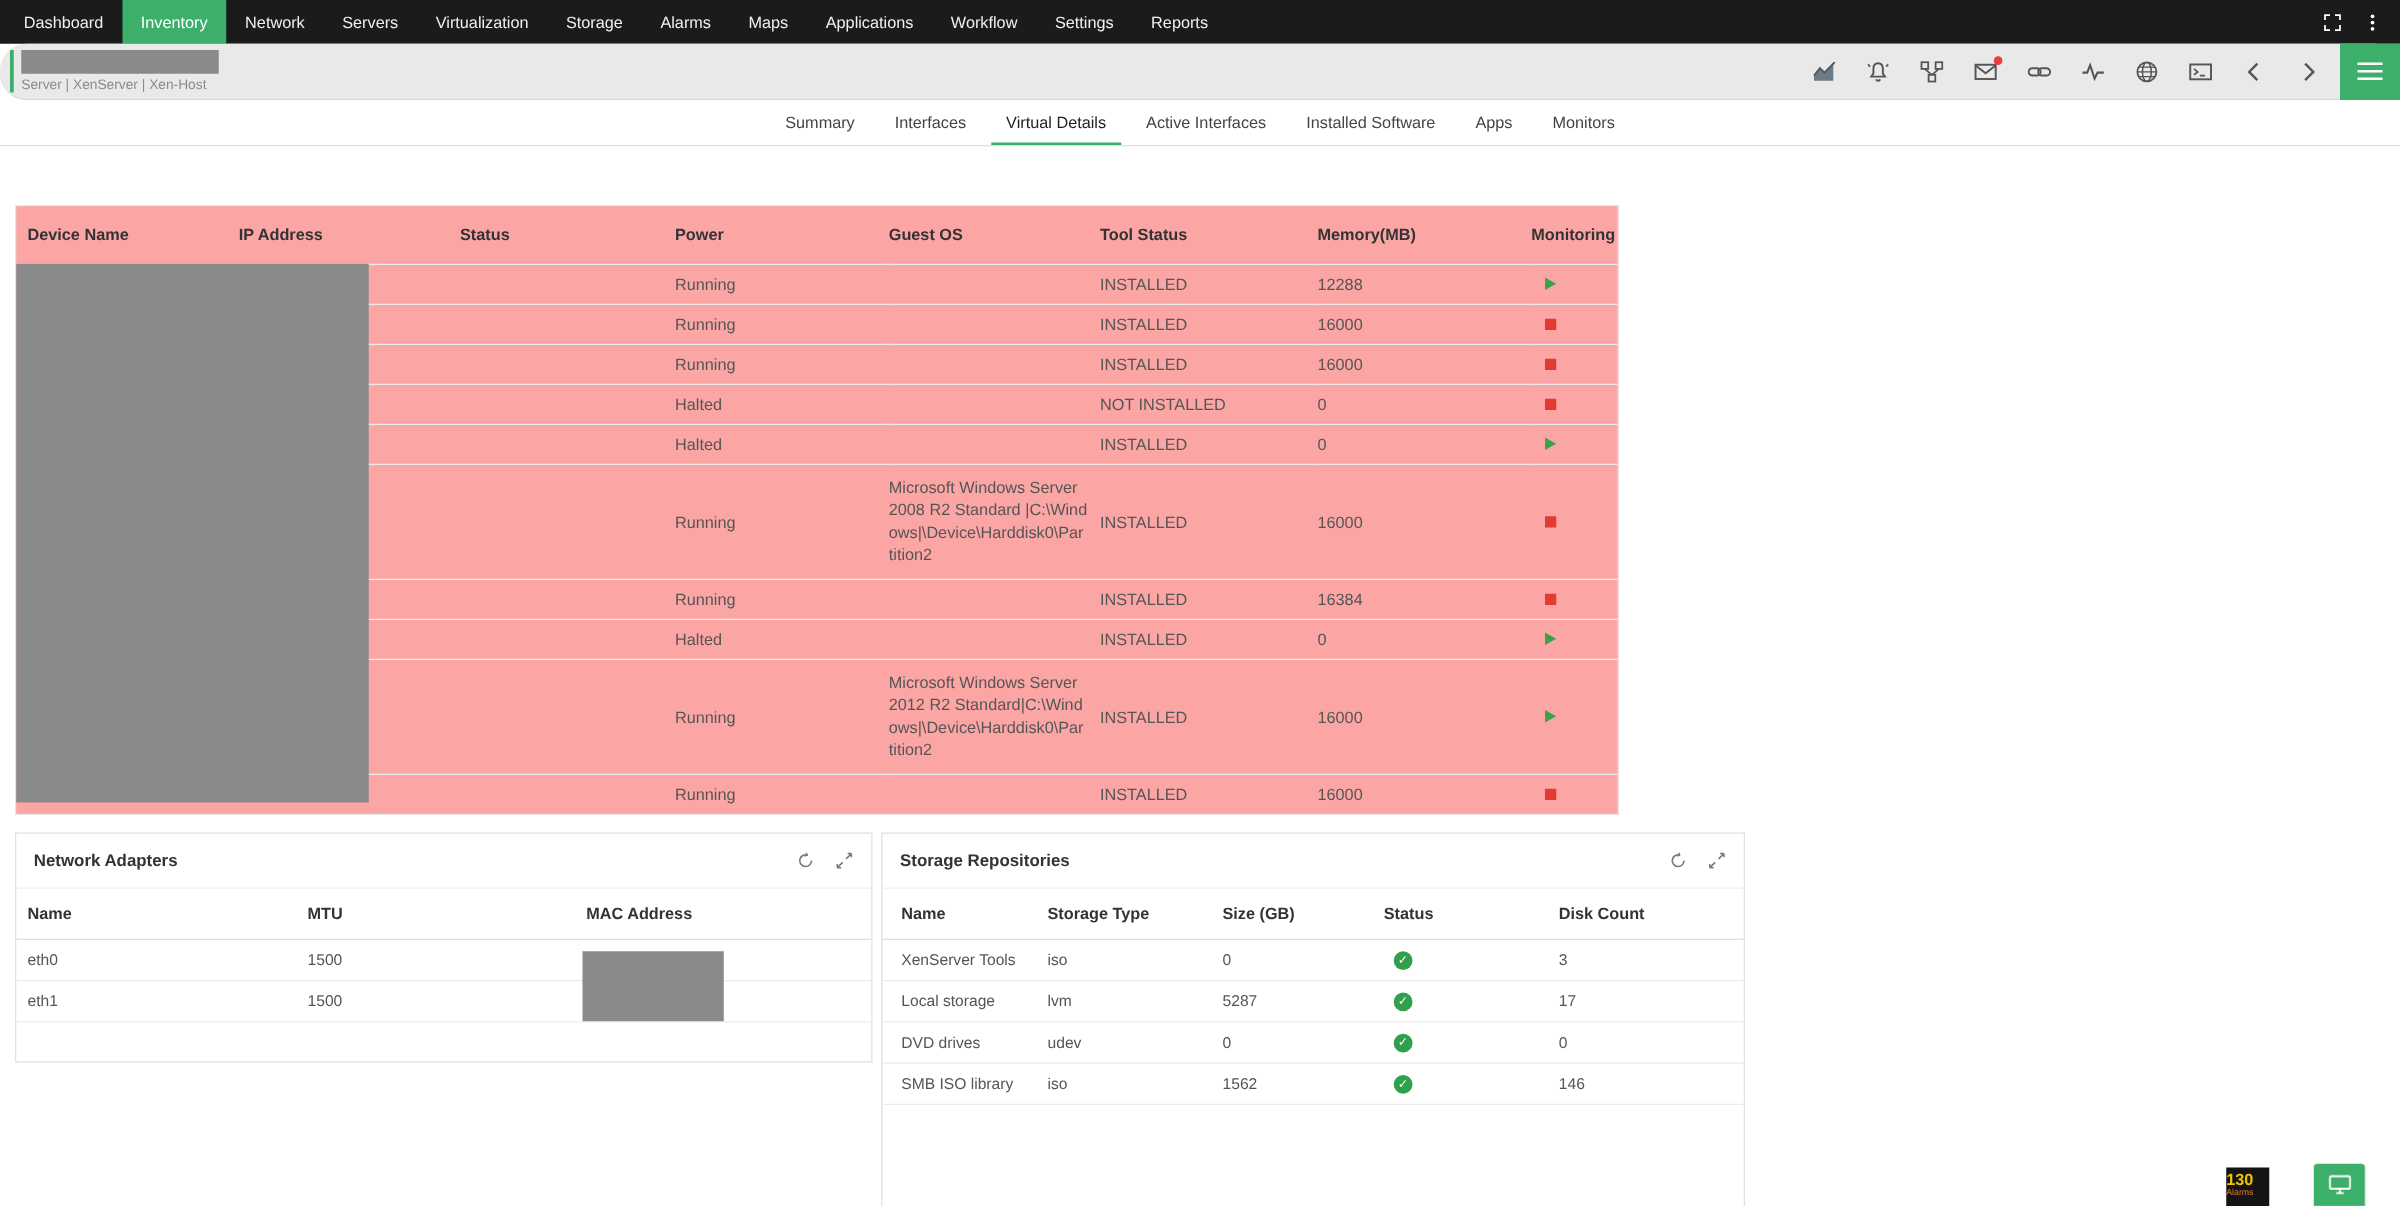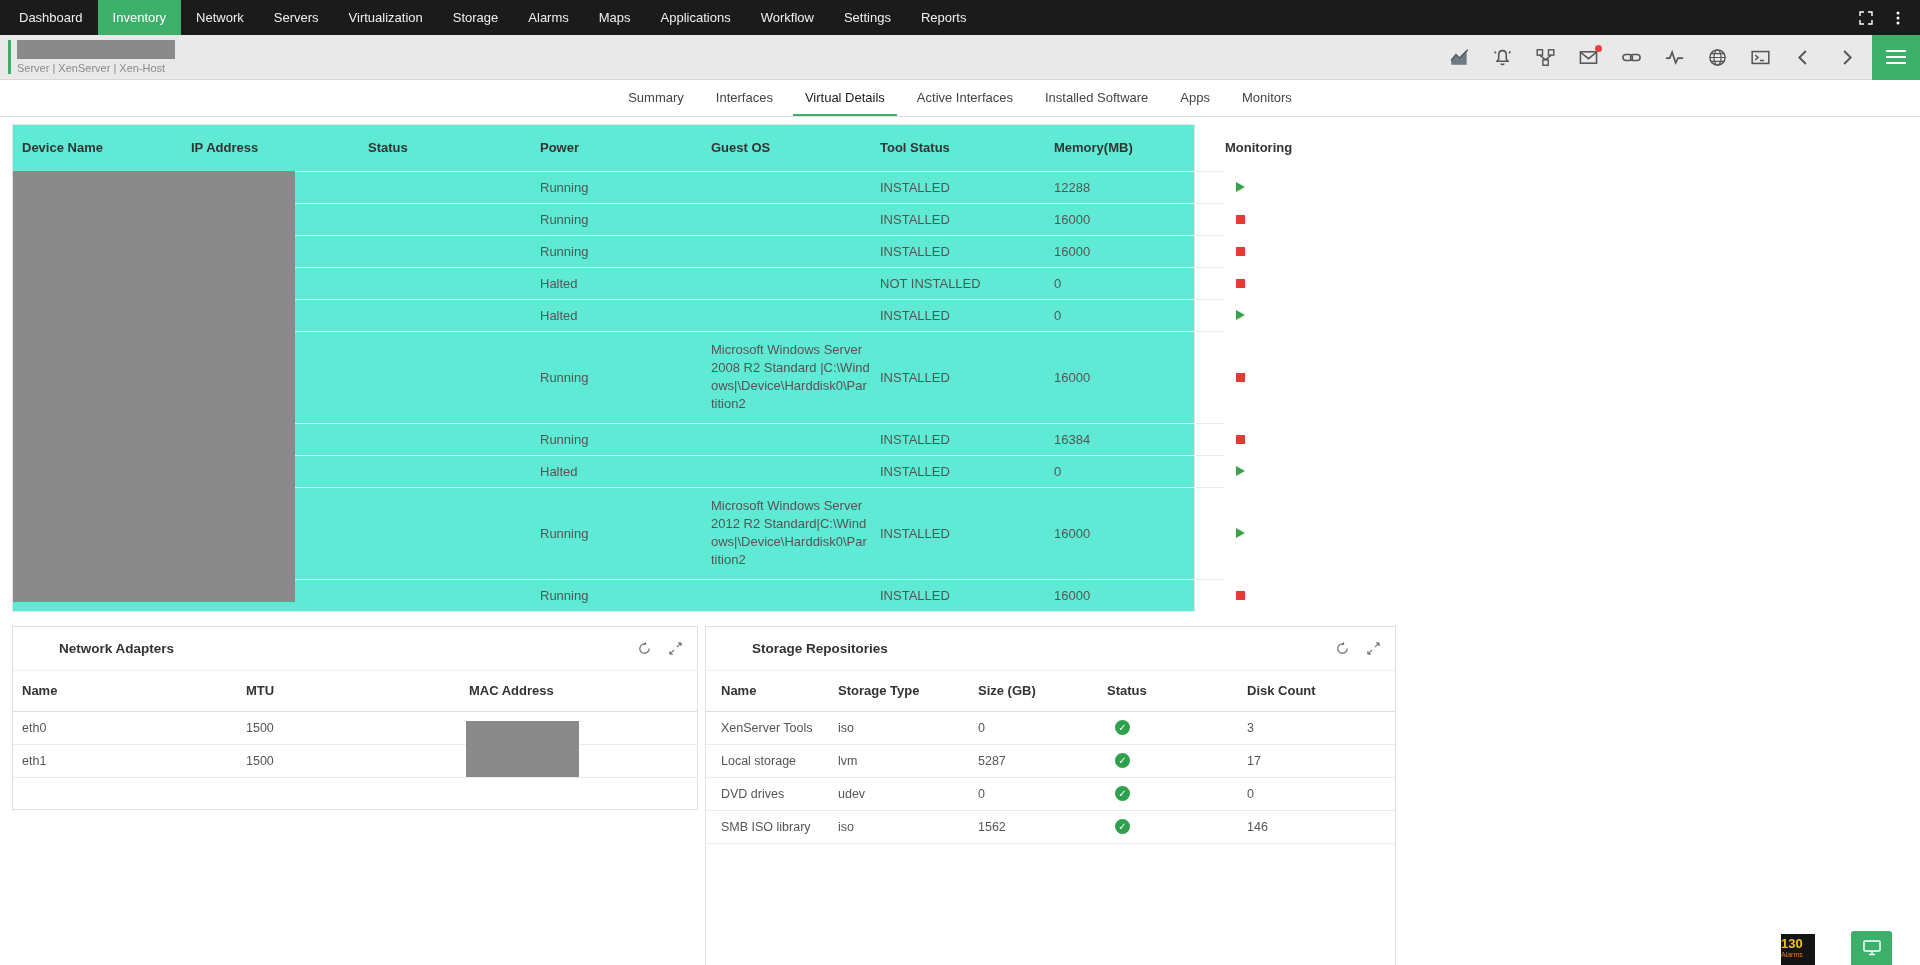--- a/index.html
+++ b/index.html
@@ -10,56 +10,56 @@
     font-family:"Liberation Sans","DejaVu Sans",sans-serif;
   }
   
   .topnav { height:35px; background:#1b1b1b; display:flex; align-items:stretch;justify-content:center; }
   .nav-items { display:flex; align-items:stretch; padding-left:4px; }
   .nav-item { display:flex; align-items:center; padding:0 15px; font-size:13px; color:#f0f0f0; cursor:pointer; white-space:nowrap; }
   .nav-item.active { background:var(--green); color:#fff; }
   .nav-right { margin-left:auto; display:flex; align-items:center; gap:16px; padding-right:14px; }
   .nav-icon { width:16px; height:16px; display:inline-block; cursor:pointer; }
   
-  .toolbar { height:45px; background:#e9e9e9; border-bottom:1px solid #d8d8d8; display:flex; align-items:center; padding-left:8px; position:relative; }
+  .toolbar { height:45px; background:#e9e9e9; border-bottom:1px solid #d8d8d8; display:flex; align-items:center; padding-left:8px; position:relative;border-radius:21px; }
   .severity-bar { width:3px; height:34px; background:var(--green); margin-right:6px; flex:none; }
   .device-meta { display:flex; flex-direction:column; justify-content:center; }
   .device-name-redacted { width:158px; height:19px; background:#8a8a8a; }
   .breadcrumb { font-size:11px; color:#8a8a8a; margin-top:3px; white-space:nowrap; }
   .toolbar-icons { margin-left:auto; display:flex; align-items:center; gap:24px; padding-right:16px; }
   .tb-icon { position:relative; width:19px; height:19px; display:inline-block; cursor:pointer; }
   .badge-dot { position:absolute; top:-3px; right:-4px; width:7px; height:7px; border-radius:50%; background:#e8413c; }
   .hamburger { width:48px; height:45px; background:var(--green); border:none; display:flex; flex-direction:column; justify-content:center; align-items:center; gap:4px; cursor:pointer; flex:none; }
   .hamburger span { width:20px; height:2px; background:#fff; display:block; }
   
   .tabsbar { height:37px; background:#fff; border-bottom:1px solid #e0e0e0; display:flex; justify-content:center; gap:8px; }
   .tab { display:flex; align-items:center; padding:0 12px; font-size:13px; color:#444; border-bottom:2px solid transparent; cursor:pointer; white-space:nowrap; }
   .tab.active { border-bottom-color:var(--green); color:#222; }
   
   main { padding:7px 0 0 12px; }
-  .vm-panel { position:relative; width:1183px; border:1px solid #e4e4e4; background:#5eead4; }
+  .vm-panel { position:relative; width:1283px; border:1px solid #e4e4e4; background:#fca5a5;margin-top:40px; }
   table { border-collapse:collapse; width:100%; table-layout:fixed; }
   .vm-panel thead th { height:46px; font-size:13px; font-weight:bold; color:var(--ink); text-align:left; vertical-align:middle; padding:0; }
   .vm-panel th:first-child, .vm-panel td:first-child { padding-left:9px; }
   .vm-panel tbody td { height:32px; font-size:13px; color:var(--body); vertical-align:middle; border-top:1px solid var(--line); padding:0; }
   .vm-panel tr.tall td { height:92px; }
   .guest-cell { line-height:18px; padding-right:10px !important; word-break:break-all; }
   .c-mon { padding-left:11px !important; }
   .mon-play { display:inline-block; width:0; height:0; border-style:solid; border-width:5px 0 5px 9px; border-color:transparent transparent transparent #3aa24b; cursor:pointer; }
   .mon-stop { display:inline-block; width:9px; height:9px; background:#e23c32; cursor:pointer; }
   .redaction-overlay { position:absolute; left:0; top:46px; width:282px; height:431px; background:#8a8a8a; z-index:2; }
   .show-all-row { border-top:1px solid var(--line); height:28px; display:flex; align-items:center; justify-content:center; }
   .show-all-link { font-size:13px; color:#333; cursor:pointer; text-decoration:none; }
   
   .bottom-panels { display:flex; gap:7px; margin-top:14px; width:1384px; }
   .panel { border:1px solid #e0e0e0; background:#fff; position:relative; }
   .net-panel { width:686px; height:184px; }
   .storage-panel { width:691px; height:354px; }
   .panel-header { height:44px; display:flex; align-items:center; padding:0 14px; border-bottom:1px solid #f0f0f0; }
-  .panel-title { font-weight:bold; font-size:13.5px; color:var(--ink); flex:1;margin-left:32px; }
+  .panel-title { font-weight:bold; font-size:13.5px; color:var(--ink); flex:1; }
   .panel-actions { display:flex; align-items:center; gap:16px; }
   .panel-action-icon { width:15px; height:15px; display:inline-block; cursor:pointer; }
   .panel thead th { height:40px; font-size:13px; font-weight:bold; color:var(--ink); text-align:left; vertical-align:middle; border-bottom:1px solid #ddd; padding:0; }
   .panel tbody td { height:33px; font-size:12.5px; color:var(--body); vertical-align:middle; border-bottom:1px solid var(--line); padding:0; }
   .net-panel th:first-child, .net-panel td:first-child { padding-left:9px; }
   .storage-panel th:first-child, .storage-panel td:first-child { padding-left:15px; }
   .mac-redaction { position:absolute; left:453px; top:94px; width:113px; height:56px; background:#8a8a8a; z-index:2; }
   .check-icon { display:inline-block; width:15px; height:15px; border-radius:50%; background:#2fa14d; color:#fff; font-size:10px; line-height:15px; text-align:center; margin-left:8px; }
   
   .alarm-badge { position:fixed; right:105px; bottom:0; width:34px; height:31px; background:#141414; text-align:left; overflow:hidden; cursor:pointer; padding-top:3px; }

